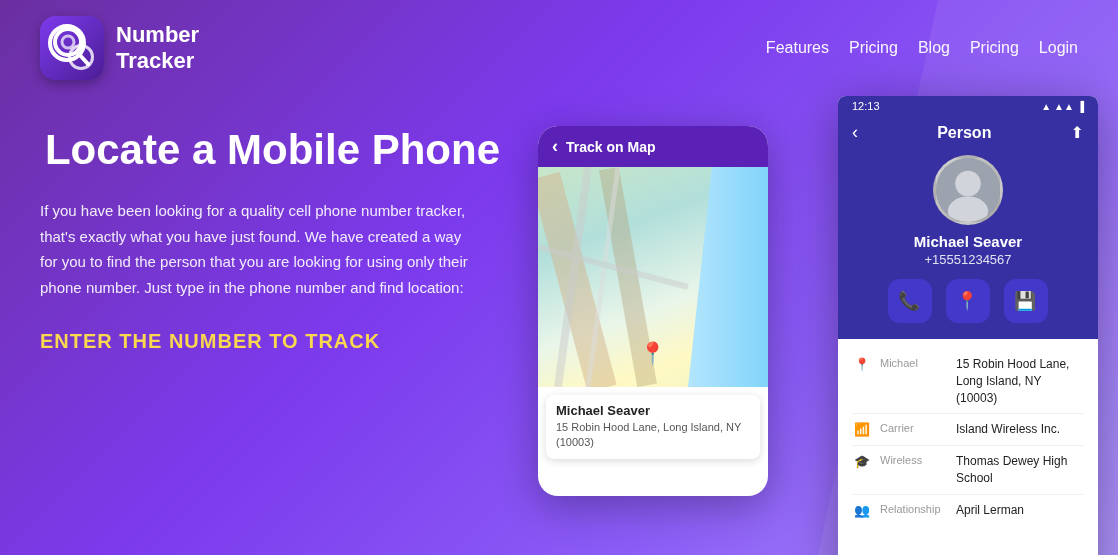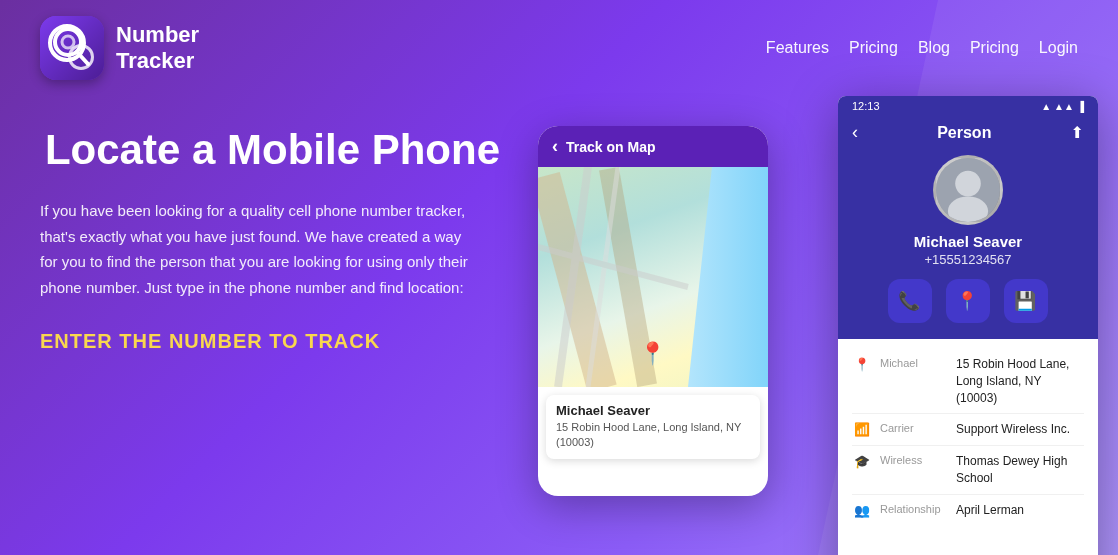--- a/index.html
+++ b/index.html
@@ -470,21 +470,21 @@
 
       <div class="person-details">
         <div class="detail-row">
           <span class="detail-icon">📍</span>
           <span class="detail-label">Michael</span>
           <span class="detail-value">15 Robin Hood Lane, Long Island, NY (10003)</span>
         </div>
         <div class="detail-row">
           <span class="detail-icon">📶</span>
           <span class="detail-label">Carrier</span>
-          <span class="detail-value">Support Wireless Inc.</span>
+          <span class="detail-value">Island Wireless Inc.</span>
         </div>
         <div class="detail-row">
           <span class="detail-icon">🎓</span>
           <span class="detail-label">Wireless</span>
           <span class="detail-value">Thomas Dewey High School</span>
         </div>
         <div class="detail-row">
           <span class="detail-icon">👥</span>
           <span class="detail-label">Relationship</span>
           <span class="detail-value">April Lerman</span>

